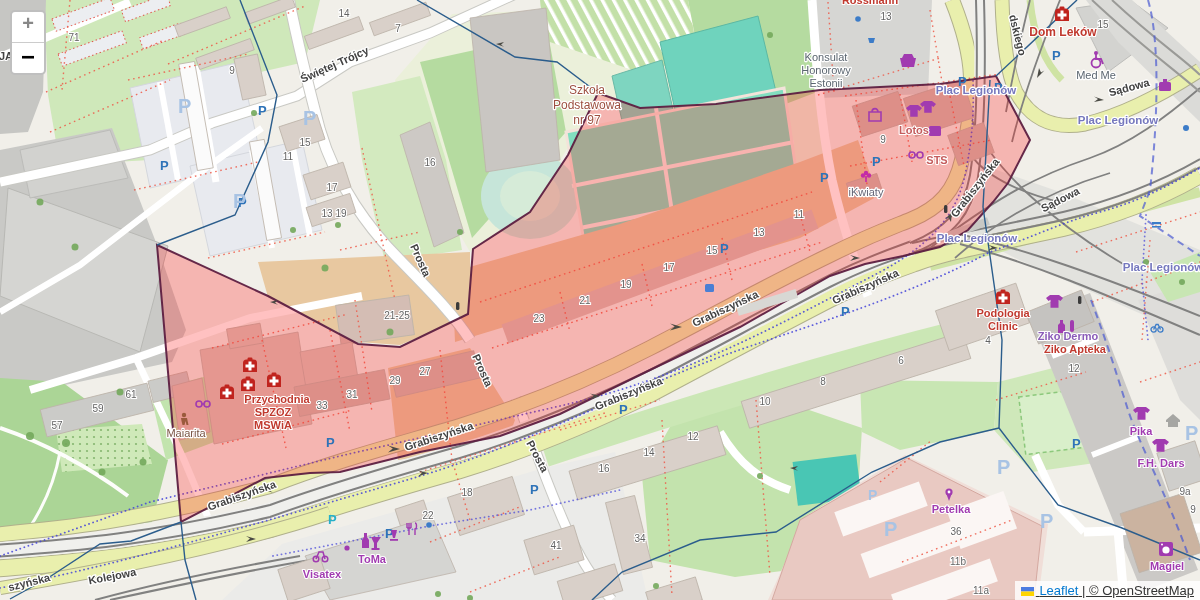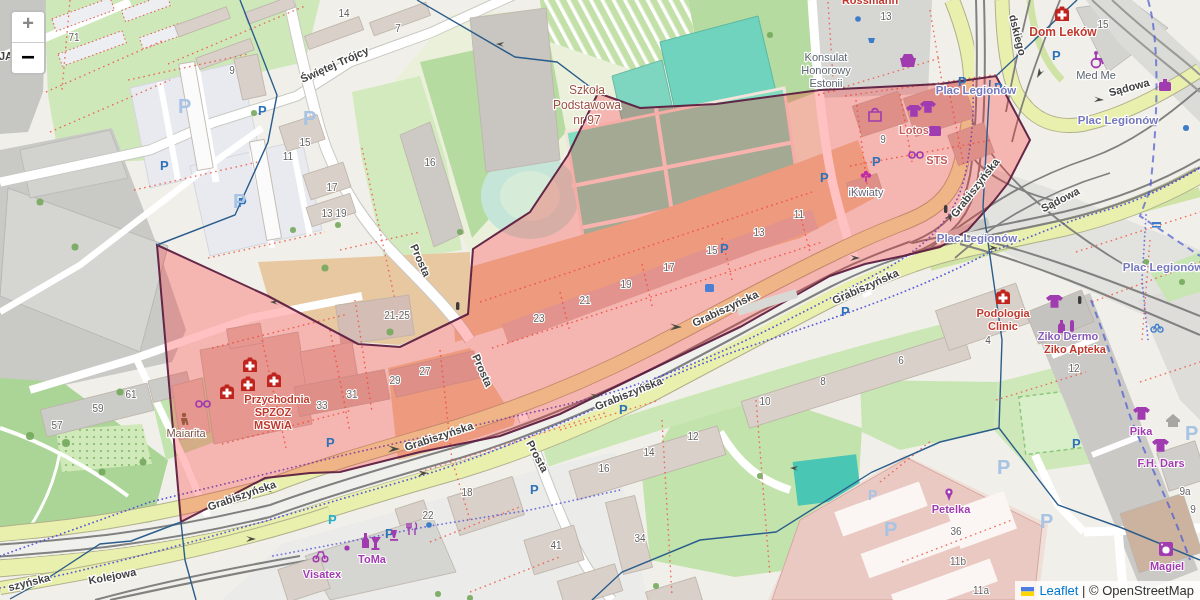--- a/index.html
+++ b/index.html
@@ -1,21 +1,21 @@
 <!DOCTYPE html>
 <html><head>
 <meta charset="utf-8">
 <style>
   html,body{margin:0;padding:0;}
   body{font-family:"Liberation Sans", sans-serif;width:1200px;height:600px;overflow:hidden;position:relative;background:#f1efe9;}
   #map{position:absolute;left:0;top:0;width:1200px;height:600px;}
   .lz{position:absolute;left:10px;top:10px;width:32px;border:2px solid rgba(0,0,0,0.25);border-radius:5px;background:#fff;z-index:50;}
   .lz a{display:block;width:32px;height:30px;line-height:30px;text-align:center;font:bold 20px "Liberation Sans",sans-serif;color:#888;border-bottom:1px solid #ccc;text-decoration:none;}
   .lz a.minus{color:#000;border-bottom:none;font-size:24px;line-height:27px;}
-  .attr{position:absolute;right:0;bottom:0;background:rgba(255,255,255,0.82);padding:2px 6px 2px 6px;font:13px "Liberation Sans",sans-serif;color:#333;z-index:50;}
+  .attr{position:absolute;right:0;bottom:0;background:rgba(255,255,255,0.82);padding:2px 6px 2px 6px;font:13px "Liberation Sans",sans-serif;color:#333;z-index:50;text-decoration:underline;}
   .attr a{color:#0078d0;text-decoration:none;}
   .flag{display:inline-block;width:13px;height:9px;vertical-align:-1px;margin-right:2px;}
 </style>
 </head>
 <body>
 <svg id="map" width="1200" height="600" viewBox="0 0 1200 600" xmlns="http://www.w3.org/2000/svg">
 <defs>
 <pattern id="allot" width="10" height="10" patternUnits="userSpaceOnUse" patternTransform="rotate(-28)">
   <rect width="10" height="10" fill="#c3e0a8"></rect>
   <rect width="3.5" height="10" fill="#ffffff"></rect>

